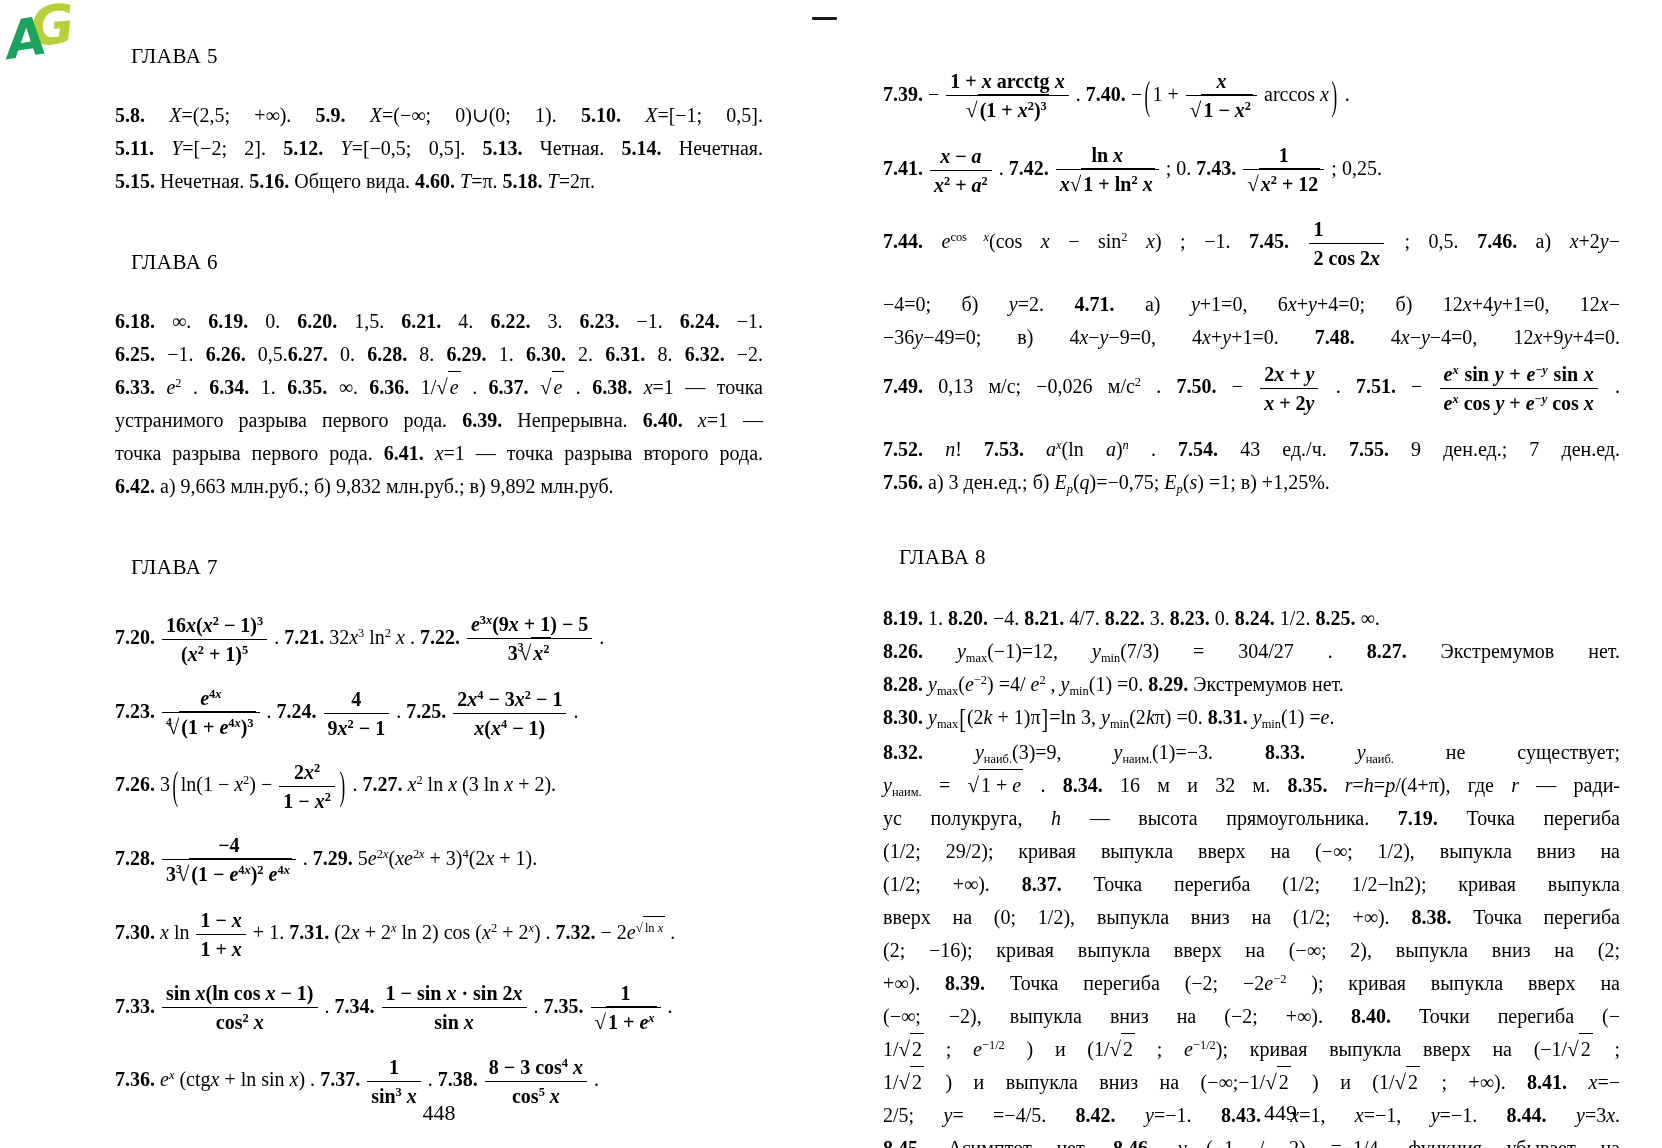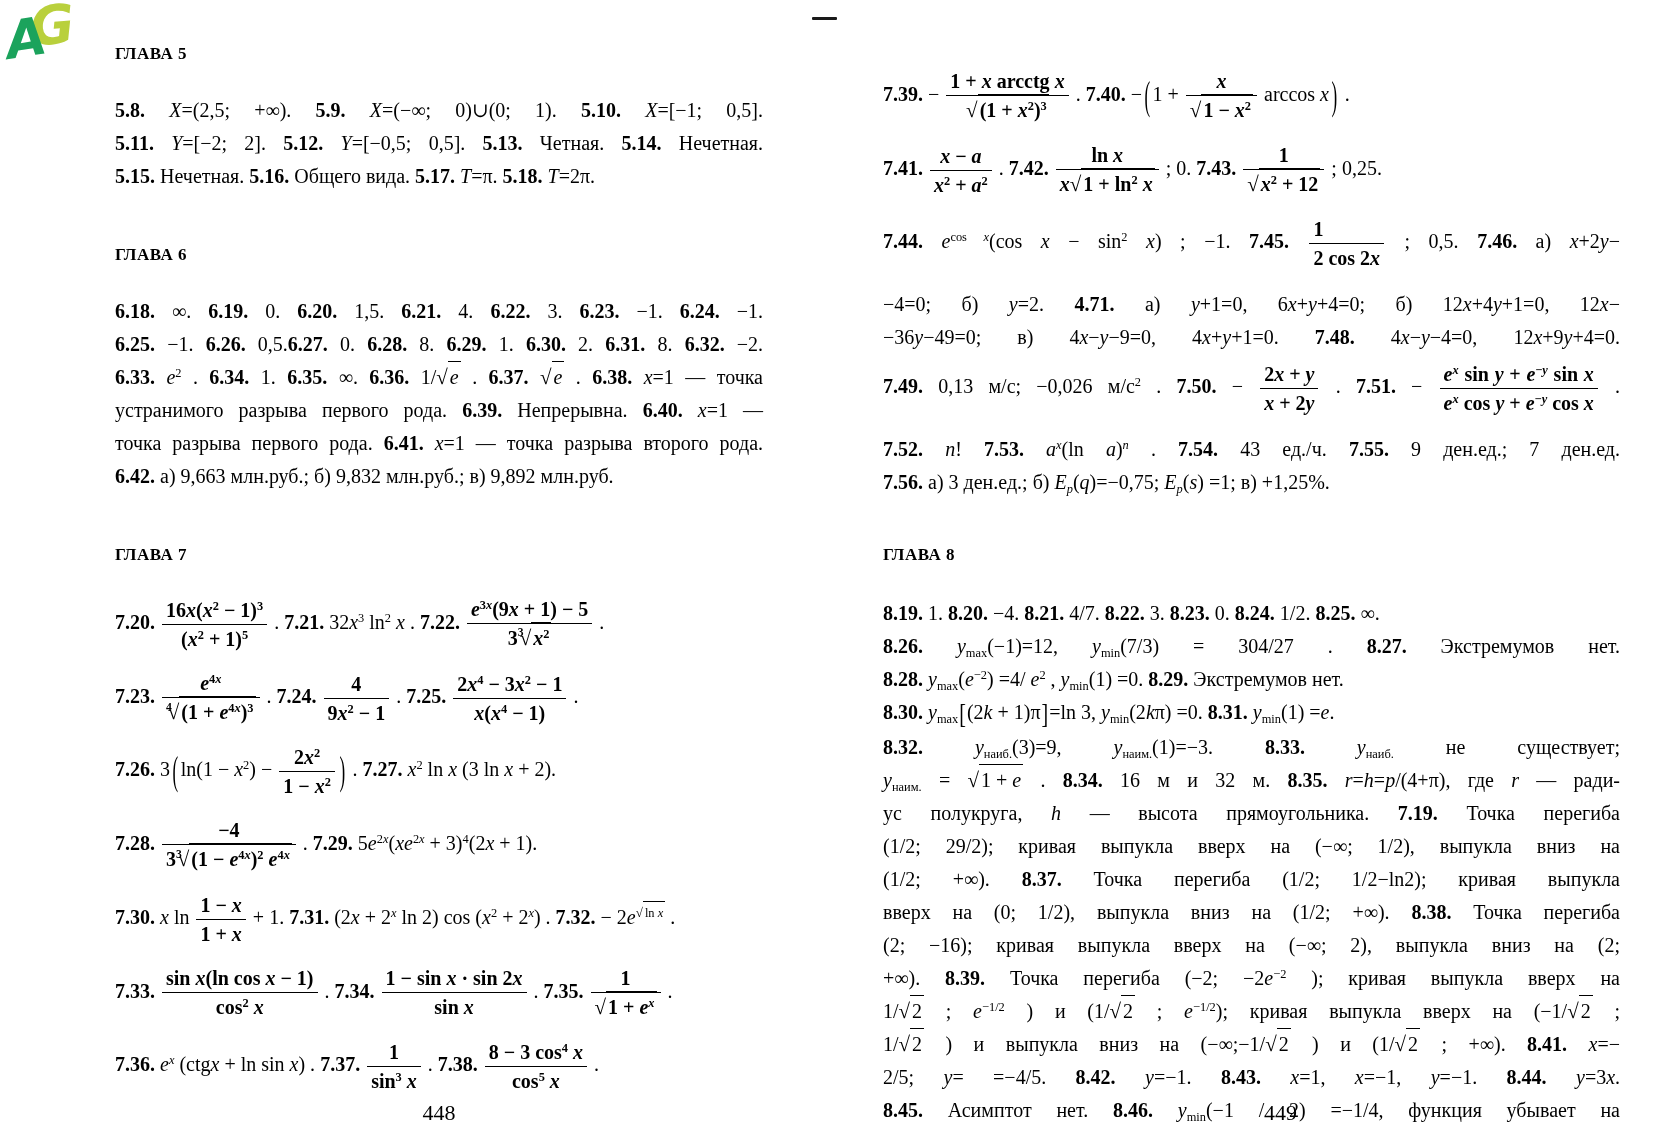--- a/index.html
+++ b/index.html
@@ -1,21 +1,21 @@
 <!DOCTYPE html>
 <html><head>
 <meta charset="utf-8">
 <style>
   html,body{margin:0;padding:0;background:#f4f4f2;}
   #canvas{position:relative;width:1662px;height:1148px;background:#ffffff;overflow:hidden;
           font-family:"Liberation Serif","DejaVu Serif",serif;color:#000;}
   .col{position:absolute;}
   #left-col{left:115px;top:40px;width:648px;}
   #right-col{left:883px;top:61px;width:737px;}
-  .chapter-heading{font-size:17px;font-weight:bold;margin:52px 0 30px 0;letter-spacing:0.5px;}
+  .chapter-heading{font-size:21px;font-weight:normal;margin:52px 0 30px 16px;letter-spacing:0.5px;}
   .col > .chapter-heading:first-child{margin-top:4px;}
   #right-col .chapter-heading{margin-top:46px;margin-bottom:32px;}
   .line{font-size:20px;line-height:33px;}
   .line.just{text-align:justify;text-align-last:justify;}
   .frow{margin:6px 0 16px 0;line-height:1.25;}
   .frow:not(.just){white-space:nowrap;}
   .line .b{font-weight:bold;}
   .line .i{font-style:italic;}
   .line sup{font-size:0.62em;line-height:0;vertical-align:0.55em;}
   .line sub{font-size:0.62em;line-height:0;vertical-align:-0.35em;}
@@ -47,21 +47,21 @@
   <div class="logo">
     <span class="logo-g" style="color: rgb(185, 208, 60);">G</span>
     <span class="logo-a" style="color: rgb(27, 163, 92);">A</span>
   </div>
   <div class="scan-dash"></div>
 
   <div class="col" id="left-col">
       <div class="chapter-heading">ГЛАВА 5</div>
       <div class="line txt just"><span class="b">5.8.</span> <span class="i">X</span>=(2,5; +∞). <span class="b">5.9.</span> <span class="i">X</span>=(−∞; 0)∪(0; 1). <span class="b">5.10.</span> <span class="i">X</span>=[−1; 0,5].</div>
       <div class="line txt just"><span class="b">5.11.</span> <span class="i">Y</span>=[−2; 2]. <span class="b">5.12.</span> <span class="i">Y</span>=[−0,5; 0,5]. <span class="b">5.13.</span> Четная. <span class="b">5.14.</span> Нечетная.</div>
-      <div class="line txt"><span class="b">5.15.</span> Нечетная. <span class="b">5.16.</span> Общего вида. <span class="b">5.17.</span> <span class="i">T</span>=π. <span class="b">5.18.</span> <span class="i">T</span>=2π.</div>
+      <div class="line txt"><span class="b">5.15.</span> Нечетная. <span class="b">5.16.</span> Общего вида. <span class="b">4.60.</span> <span class="i">T</span>=π. <span class="b">5.18.</span> <span class="i">T</span>=2π.</div>
       <div class="chapter-heading">ГЛАВА 6</div>
       <div class="line txt just"><span class="b">6.18.</span> ∞. <span class="b">6.19.</span> 0. <span class="b">6.20.</span> 1,5. <span class="b">6.21.</span> 4. <span class="b">6.22.</span> 3. <span class="b">6.23.</span> −1. <span class="b">6.24.</span> −1.</div>
       <div class="line txt just"><span class="b">6.25.</span> −1. <span class="b">6.26.</span> 0,5.<span class="b">6.27.</span> 0. <span class="b">6.28.</span> 8. <span class="b">6.29.</span> 1. <span class="b">6.30.</span> 2. <span class="b">6.31.</span> 8. <span class="b">6.32.</span> −2.</div>
       <div class="line txt just"><span class="b">6.33.</span> <span class="i">e</span><sup>2</sup> . <span class="b">6.34.</span> 1. <span class="b">6.35.</span> ∞. <span class="b">6.36.</span> 1/<span class="rad"><span class="radsign">√</span><span class="radbar"><span class="i">e</span></span></span> . <span class="b">6.37.</span> <span class="rad"><span class="radsign">√</span><span class="radbar"><span class="i">e</span></span></span> . <span class="b">6.38.</span> <span class="i">x</span>=1 — точка</div>
       <div class="line txt just">устранимого разрыва первого рода. <span class="b">6.39.</span> Непрерывна. <span class="b">6.40.</span> <span class="i">x</span>=1 —</div>
       <div class="line txt just">точка разрыва первого рода. <span class="b">6.41.</span> <span class="i">x</span>=1 — точка разрыва второго рода.</div>
       <div class="line txt"><span class="b">6.42.</span> а) 9,663 млн.руб.; б) 9,832 млн.руб.; в) 9,892 млн.руб.</div>
       <div class="chapter-heading">ГЛАВА 7</div>
       <div class="line frow"><span class="b">7.20.</span> <span class="frac"><span class="num">16<span class="i">x</span>(<span class="i">x</span><sup>2</sup> − 1)<sup>3</sup></span><span class="den">(<span class="i">x</span><sup>2</sup> + 1)<sup>5</sup></span></span> . <span class="b">7.21.</span> 32<span class="i">x</span><sup>3</sup> ln<sup>2</sup> <span class="i">x</span> . <span class="b">7.22.</span> <span class="frac"><span class="num"><span class="i">e</span><sup>3<span class="i">x</span></sup>(9<span class="i">x</span> + 1) − 5</span><span class="den">3<span class="rad"><span class="deg">3</span><span class="radsign">√</span><span class="radbar"><span class="i">x</span><sup>2</sup></span></span></span></span> .</div>
       <div class="line frow"><span class="b">7.23.</span> <span class="frac"><span class="num"><span class="i">e</span><sup>4<span class="i">x</span></sup></span><span class="den"><span class="rad"><span class="deg">4</span><span class="radsign">√</span><span class="radbar">(1 + <span class="i">e</span><sup>4<span class="i">x</span></sup>)<sup>3</sup></span></span></span></span> . <span class="b">7.24.</span> <span class="frac"><span class="num">4</span><span class="den">9<span class="i">x</span><sup>2</sup> − 1</span></span> . <span class="b">7.25.</span> <span class="frac"><span class="num">2<span class="i">x</span><sup>4</sup> − 3<span class="i">x</span><sup>2</sup> − 1</span><span class="den"><span class="i">x</span>(<span class="i">x</span><sup>4</sup> − 1)</span></span> .</div>
@@ -87,20 +87,21 @@
       <div class="line txt"><span class="b">8.28.</span> <span class="i">y</span><sub>max</sub>(<span class="i">e</span><sup>−2</sup>) =4/ <span class="i">e</span><sup>2</sup> , <span class="i">y</span><sub>min</sub>(1) =0. <span class="b">8.29.</span> Экстремумов нет.</div>
       <div class="line txt"><span class="b">8.30.</span> <span class="i">y</span><sub>max</sub><span class="bigb">[</span>(2<span class="i">k</span> + 1)π<span class="bigb">]</span>=ln 3, <span class="i">y</span><sub>min</sub>(2<span class="i">k</span>π) =0. <span class="b">8.31.</span> <span class="i">y</span><sub>min</sub>(1) =<span class="i">e</span>.</div>
       <div class="line txt just"><span class="b">8.32.</span> <span class="i">y</span><sub>наиб.</sub>(3)=9, <span class="i">y</span><sub>наим.</sub>(1)=−3. <span class="b">8.33.</span> <span class="i">y</span><sub>наиб.</sub> не существует;</div>
       <div class="line txt just"><span class="i">y</span><sub>наим.</sub> = <span class="rad"><span class="radsign">√</span><span class="radbar">1 + <span class="i">e</span></span></span> . <span class="b">8.34.</span> 16 м и 32 м. <span class="b">8.35.</span> <span class="i">r</span>=<span class="i">h</span>=<span class="i">p</span>/(4+π), где <span class="i">r</span> — ради-</div>
       <div class="line txt just">ус полукруга, <span class="i">h</span> — высота прямоугольника. <span class="b">7.19.</span> Точка перегиба</div>
       <div class="line txt just">(1/2; 29/2); кривая выпукла вверх на (−∞; 1/2), выпукла вниз на</div>
       <div class="line txt just">(1/2; +∞). <span class="b">8.37.</span> Точка перегиба (1/2; 1/2−ln2); кривая выпукла</div>
       <div class="line txt just">вверх на (0; 1/2), выпукла вниз на (1/2; +∞). <span class="b">8.38.</span> Точка перегиба</div>
       <div class="line txt just">(2; −16); кривая выпукла вверх на (−∞; 2), выпукла вниз на (2;</div>
       <div class="line txt just">+∞). <span class="b">8.39.</span> Точка перегиба (−2; −2<span class="i">e</span><sup>−2</sup> ); кривая выпукла вверх на</div>
+      <div class="line txt just">(−∞; −2), выпукла вниз на (−2; +∞). <span class="b">8.40.</span> Точки перегиба (−</div>
       <div class="line txt just">1/<span class="rad"><span class="radsign">√</span><span class="radbar">2</span></span> ; <span class="i">e</span><sup>−1/2</sup> ) и (1/<span class="rad"><span class="radsign">√</span><span class="radbar">2</span></span> ; <span class="i">e</span><sup>−1/2</sup>); кривая выпукла вверх на (−1/<span class="rad"><span class="radsign">√</span><span class="radbar">2</span></span> ;</div>
       <div class="line txt just">1/<span class="rad"><span class="radsign">√</span><span class="radbar">2</span></span> ) и выпукла вниз на (−∞;−1/<span class="rad"><span class="radsign">√</span><span class="radbar">2</span></span> ) и (1/<span class="rad"><span class="radsign">√</span><span class="radbar">2</span></span> ; +∞). <span class="b">8.41.</span> <span class="i">x</span>=−</div>
       <div class="line txt just">2/5; <span class="i">y</span>= =−4/5. <span class="b">8.42.</span> <span class="i">y</span>=−1. <span class="b">8.43.</span> <span class="i">x</span>=1, <span class="i">x</span>=−1, <span class="i">y</span>=−1. <span class="b">8.44.</span> <span class="i">y</span>=3<span class="i">x</span>.</div>
       <div class="line txt just"><span class="b">8.45.</span> Асимптот нет. <span class="b">8.46.</span> <span class="i">y</span><sub>min</sub>(−1 / 2) =−1/4, функция убывает на</div>
     </div>
 
   <div class="pagenum" id="pagenum-left">448</div>
   <div class="pagenum" id="pagenum-right">449</div>
 </div>
 

